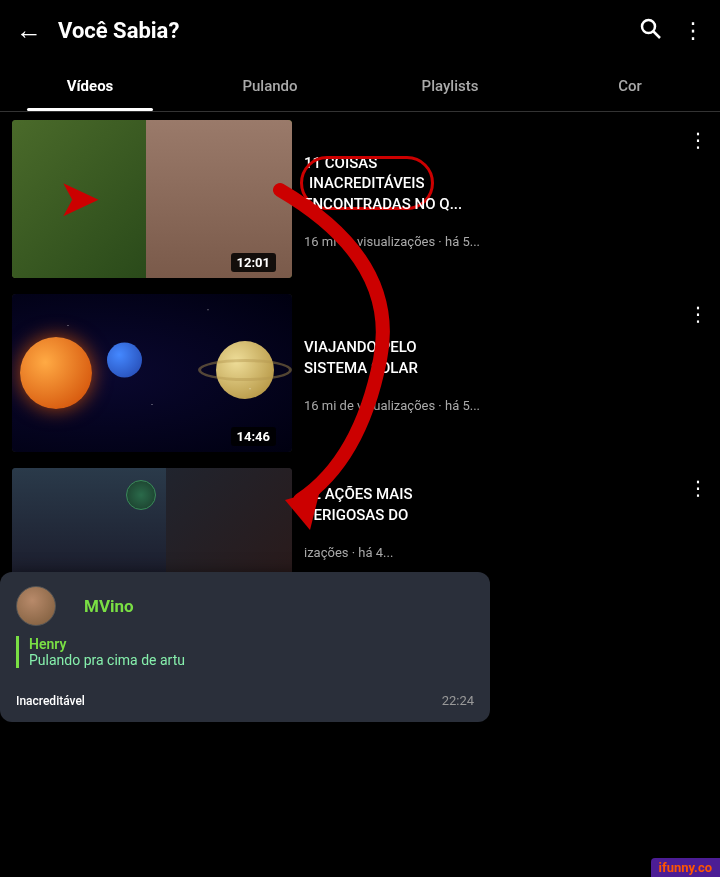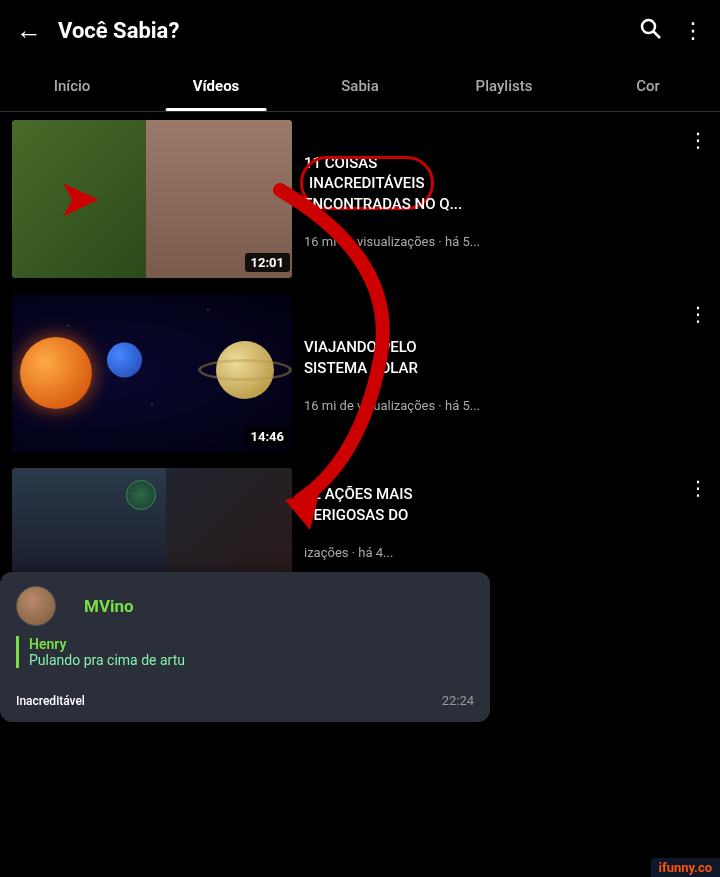--- a/index.html
+++ b/index.html
@@ -101,21 +101,21 @@
       min-width: 280px;
       height: 158px;
       border-radius: 4px;
       overflow: hidden;
       background: #222;
       flex-shrink: 0;
     }
     .duration-badge {
       position: absolute;
       bottom: 6px;
-      right: 2px;
+      right: 16px;
       background: rgba(0,0,0,0.85);
       color: #fff;
       font-size: 13px;
       font-weight: bold;
       padding: 2px 6px;
       border-radius: 3px;
     }
 
     .video-info {
       flex: 1;
@@ -223,21 +223,21 @@
     .chat-time {
       color: #999;
       font-size: 13px;
     }
 
     
     .ifunny-watermark {
       position: absolute;
       bottom: 0;
       right: 0;
-      background: #0f172a;
+      background: #4c1d95;
       color: #ff5500;
       font-size: 13px;
       font-weight: bold;
       padding: 2px 8px;
       border-radius: 4px 0 0 0;
       z-index: 20;
     }
   </style>
 </head>
 <body>
@@ -250,28 +250,25 @@
       <svg width="24" height="24" viewBox="0 0 24 24" fill="none" stroke="#fff" stroke-width="2.5">
         <circle cx="10.5" cy="10.5" r="6.5"></circle>
         <line x1="15.5" y1="15.5" x2="22" y2="22"></line>
       </svg>
     </span>
     <span class="top-bar-icon">⋮</span>
   </div>
 </div>
 
 <div class="nav-tabs">
-  <div class="nav-tab">
-    <span>Início</span>
-  </div>
   <div class="nav-tab active">
     <span>Vídeos</span>
   </div>
   <div class="nav-tab">
-    <span>Sabia</span>
+    <span>Pulando</span>
   </div>
   <div class="nav-tab">
     <span>Playlists</span>
   </div>
   <div class="nav-tab">
     <span>Cor</span>
   </div>
 </div>
 
 <div class="video-list">

